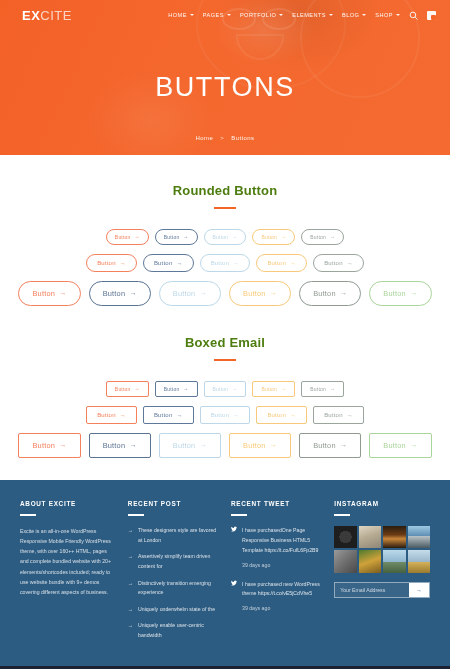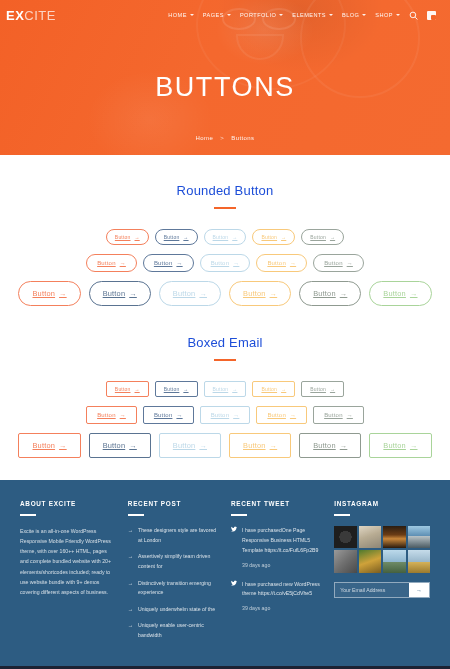--- a/index.html
+++ b/index.html
@@ -34,21 +34,21 @@
   .fh1 { left:222px; top:8px; width:34px; height:22px; }
   .fh2 { left:262px; top:8px; width:34px; height:22px; }
   .fh3 { left:300px; top:-22px; width:120px; height:120px; border-color:rgba(255,255,255,.06); }
   .fh4 { left:196px; top:-40px; width:150px; height:130px; border-color:rgba(255,255,255,.05); }
   .fh5 { left:236px; top:34px; width:48px; height:26px; border-color:rgba(255,255,255,.07); border-radius:0 0 40px 40px;}
 
   
   .header {
     position: relative; z-index: 5;
     display: flex; align-items: center;
-    height: 30px; padding: 0 14px 0 6px;
+    height: 30px; padding: 0 14px 0 22px;
   }
   .logo { font-size: 13px; letter-spacing: .5px; color: #fff; }
   .logo .lg-b { font-weight: 700; }
   .logo .lg-l { font-weight: 400; color: rgba(255,255,255,.72); }
 
   .nav { margin-left: auto; display: flex; align-items: center; gap: 9px; }
   .nav-item {
     display: flex; align-items: center; gap: 2px;
     font-size: 5.6px; letter-spacing: .45px;
     color: rgba(255,255,255,.95);
@@ -88,43 +88,42 @@
     text-align: center;
     font-size: 6px; letter-spacing: .4px;
     color: rgba(255,255,255,.92);
   }
   .breadcrumb .sep { margin: 0 5px; opacity: .8; }
   .breadcrumb .crumb { cursor: pointer; }
 
   
   .section { background: #fff; text-align: center; }
   .sec-title {
-    font-size: 13px; font-weight: 400;
-    color: #1d4ed8; letter-spacing: .2px;
+    font-size: 13px; font-weight: 700;
+    color: #4d7c0f; letter-spacing: .2px;
   }
   .sec-rule {
     width: 22px; height: 2px; background: #f4652a;
     margin: 9px auto 0;
   }
 
   .btn-rows { margin-top: 20px; }
   .btn-row {
     display: flex; justify-content: center; align-items: center;
     flex-wrap: nowrap;
   }
   .btn-row + .btn-row { margin-top: 9px; }
 
   .btn {
-    display: inline-flex; align-items: center; justify-content: center;
+    display: inline-flex; justify-content: center;
     gap: 4px;
     background: #ffffff;
     border: 1px solid currentColor;
     white-space: nowrap; cursor: pointer;
     font-family: "Liberation Sans", sans-serif;
-    text-decoration: underline;
   }
   .btn .arw { font-size: 1em; line-height: 1; }
 
   
   .sz-s { font-size: 5px;   padding: 4px 8px;  margin: 0 3px; letter-spacing:.2px;}
   .sz-m { font-size: 6px;   padding: 5px 10px; margin: 0 3px; letter-spacing:.2px;}
   .sz-l { font-size: 7.4px; padding: 7px 13px; margin: 0 4px; letter-spacing:.2px;}
 
   .rounded { border-radius: 40px; }
   .boxed   { border-radius: 2px; }

